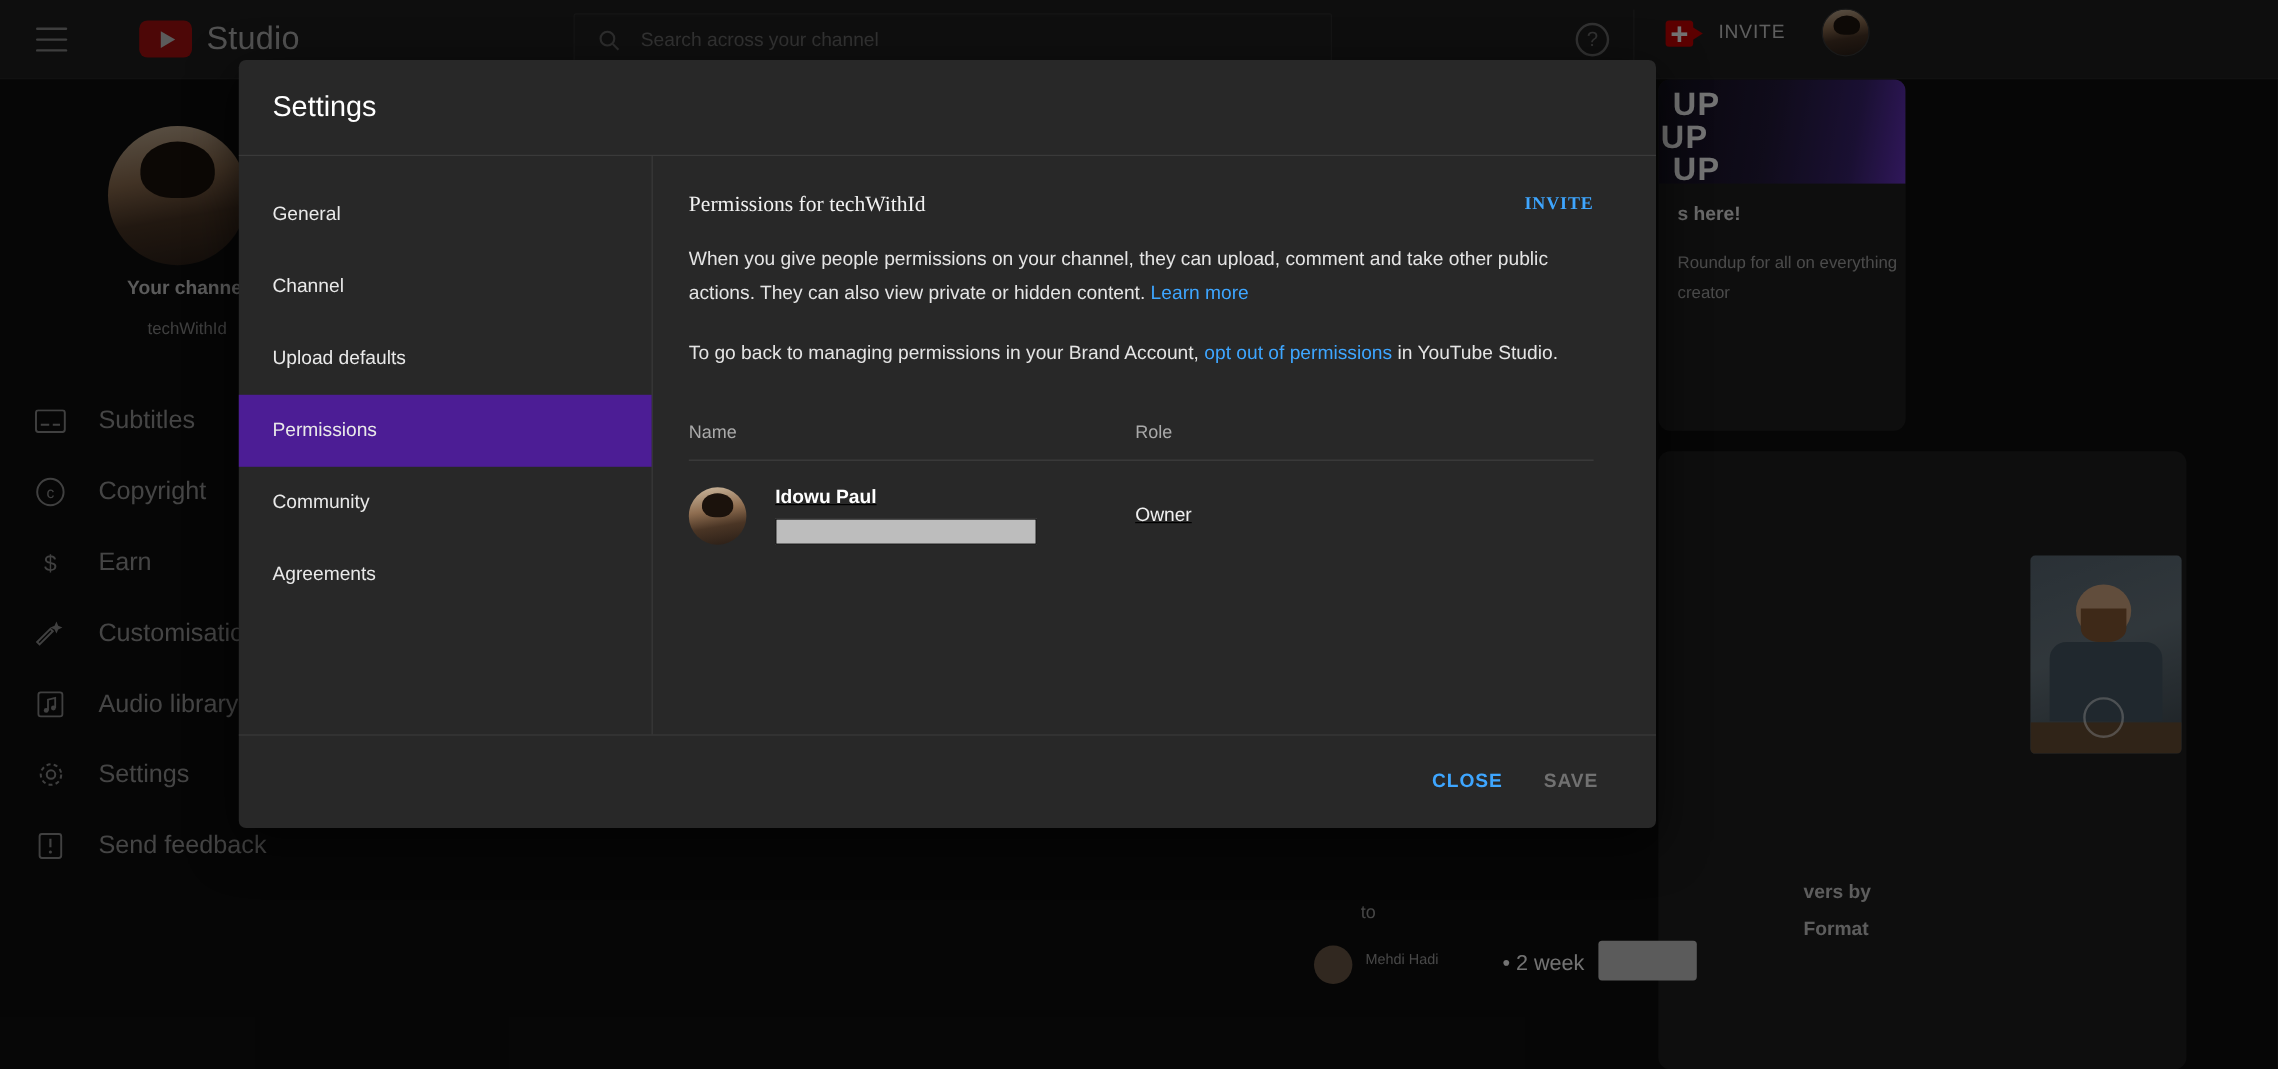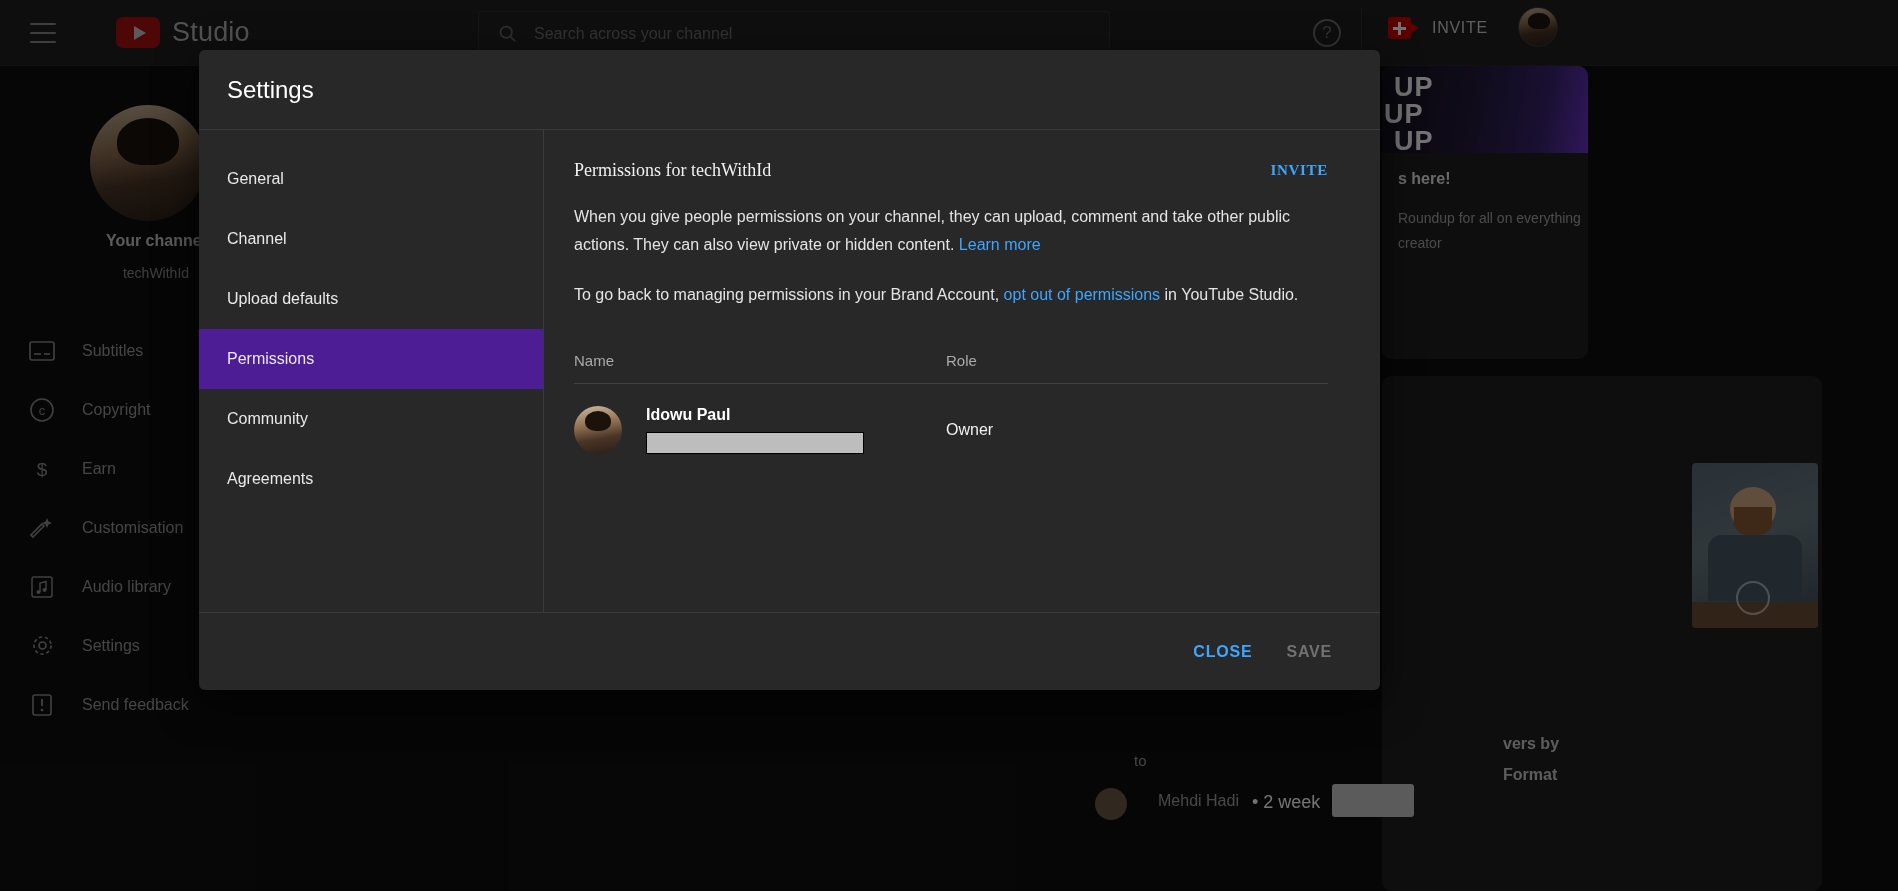--- a/index.html
+++ b/index.html
@@ -73,21 +73,21 @@
   .chan-title { position: absolute; left: 0; top: 166px; width: 312px; text-align: center;
     color: #c9c9c9; font-size: 16px; font-weight: 700; }
   .chan-sub { position: absolute; left: 0; top: 199px; width: 312px; text-align: center;
     color: #8d8d8d; font-size: 14px; }
 
   .nav-list { position: absolute; left: 0; top: 255px; width: 312px; }
   .nav-item { display: flex; align-items: center; height: 59px; padding-left: 28px; cursor: pointer; }
   .nav-ico { width: 28px; height: 28px; color: #8f8f8f; display:flex; align-items:center; justify-content:center;
     font-size: 18px; }
   .nav-ico svg { display: block; }
-  .nav-label { color: #9a9a9a; font-size: 16px; margin-left: 26px; }
+  .nav-label { color: #9a9a9a; font-size: 21px; margin-left: 26px; }
 
   .main-behind { position: absolute; left: 312px; top: 0; width: 1586px; height: 825px; background: #0f0f0f; }
   .promo-card { position: absolute; left: 1070px; top: 0; width: 206px; height: 293px;
     background: #212121; border-radius: 10px; overflow: hidden; }
   .promo-banner { position: absolute; left: 0; top: 0; width: 206px; height: 87px;
     background: linear-gradient(100deg,#15121f 0%, #241b3c 45%, #3a2470 78%, #6b34c9 100%); }
   .promo-up { position: absolute; color: #ffffff; font-weight: 800; font-size: 27px; letter-spacing: 1px; }
   .promo-txt1 { position: absolute; left: 16px; top: 104px; color: #e8e8e8; font-size: 16px; font-weight: 700; }
   .promo-txt2 { position: absolute; left: 16px; top: 140px; width: 185px; color: #a6a6a6;
     font-size: 14px; line-height: 25px; }
@@ -105,21 +105,21 @@
   .thumb-body { position: absolute; left: 16px; top: 72px; width: 94px; height: 66px; border-radius: 14px 14px 0 0;
     background: #485a66; }
   .thumb-desk { position: absolute; left: 0; bottom: 0; width: 126px; height: 26px; background: #6b5136; }
   .thumb-play { position: absolute; left: 44px; top: 118px; width: 34px; height: 34px; border-radius: 50%;
     border: 2px solid rgba(255,255,255,.55); }
   .card-foot1 { position: absolute; left: 1191px; top: 669px; color: #cfcfcf; font-size: 16px; font-weight: 600; }
   .card-foot2 { position: absolute; left: 1191px; top: 700px; color: #cfcfcf; font-size: 16px; font-weight: 600; }
   .cmt-to { position: absolute; left: 822px; top: 686px; color: #9a9a9a; font-size: 15px; }
   .cmt-av { position: absolute; left: 783px; top: 722px; width: 32px; height: 32px; border-radius: 50%;
     background: #6e5a48; }
-  .cmt-name { position: absolute; left: 826px; top: 726px; color: #9f9f9f; font-size: 16px; margin-left: 20px; }
+  .cmt-name { position: absolute; left: 826px; top: 726px; color: #9f9f9f; font-size: 12px; }
   .cmt-time { position: absolute; left: 940px; top: 726px; color: #ffffff; font-size: 18px; }
   .cmt-thumb { position: absolute; left: 1020px; top: 718px; width: 82px; height: 33px;
     background: #c9c9c9; border-radius: 3px; }
 
   
   .scrim { position: absolute; inset: 0; background: rgba(0,0,0,.55); z-index: 10; }
 
   
   .modal {
     position: absolute; left: 199px; top: 50px; width: 1181px; height: 640px;
@@ -141,21 +141,21 @@
   .panel-title { color: #f1f1f1; font-size: 18px; font-weight: 500; }
   .invite { color: #3ea6ff; font-size: 15px; font-weight: 600; letter-spacing: .7px; cursor: pointer; }
   .panel-p { color: #e4e4e4; font-size: 16px; line-height: 28px; margin-top: 22px; max-width: 755px; }
   .panel-p2 { margin-top: 22px; }
   .lnk { color: #3ea6ff; cursor: pointer; }
 
   .tbl { margin-top: 43px; max-width: 755px; }
   .tbl-head { display: flex; padding-bottom: 14px; border-bottom: 1px solid #3f3f3f; }
   .th-name { color: #aaaaaa; font-size: 15px; width: 372px; }
   .th-role { color: #aaaaaa; font-size: 15px; }
-  .tbl-row { display: flex; align-items: center; padding-top: 22px; }
+  .tbl-row { display: flex; align-items: center; padding-top: 22px; text-decoration: underline; }
   .row-left { width: 372px; display: flex; align-items: center; }
   .row-avatar { width: 48px; height: 48px; border-radius: 50%; flex: none; overflow: hidden; position: relative;
     background: linear-gradient(170deg,#cfbba1 0%, #8e6d50 40%, #4a3525 66%, #281d16 100%); }
   .row-avatar::after { content:""; position:absolute; left:11px; top:5px; width:26px; height:20px;
     background:#1b120c; border-radius:50% 50% 42% 42%; }
   .row-meta { margin-left: 24px; }
   .row-name { color: #ffffff; font-size: 16px; font-weight: 700; }
   .redact { margin-top: 8px; width: 218px; height: 22px; background: #bdbdbd; border: 1px solid #000; }
   .row-role { color: #f0f0f0; font-size: 16px; }
 

